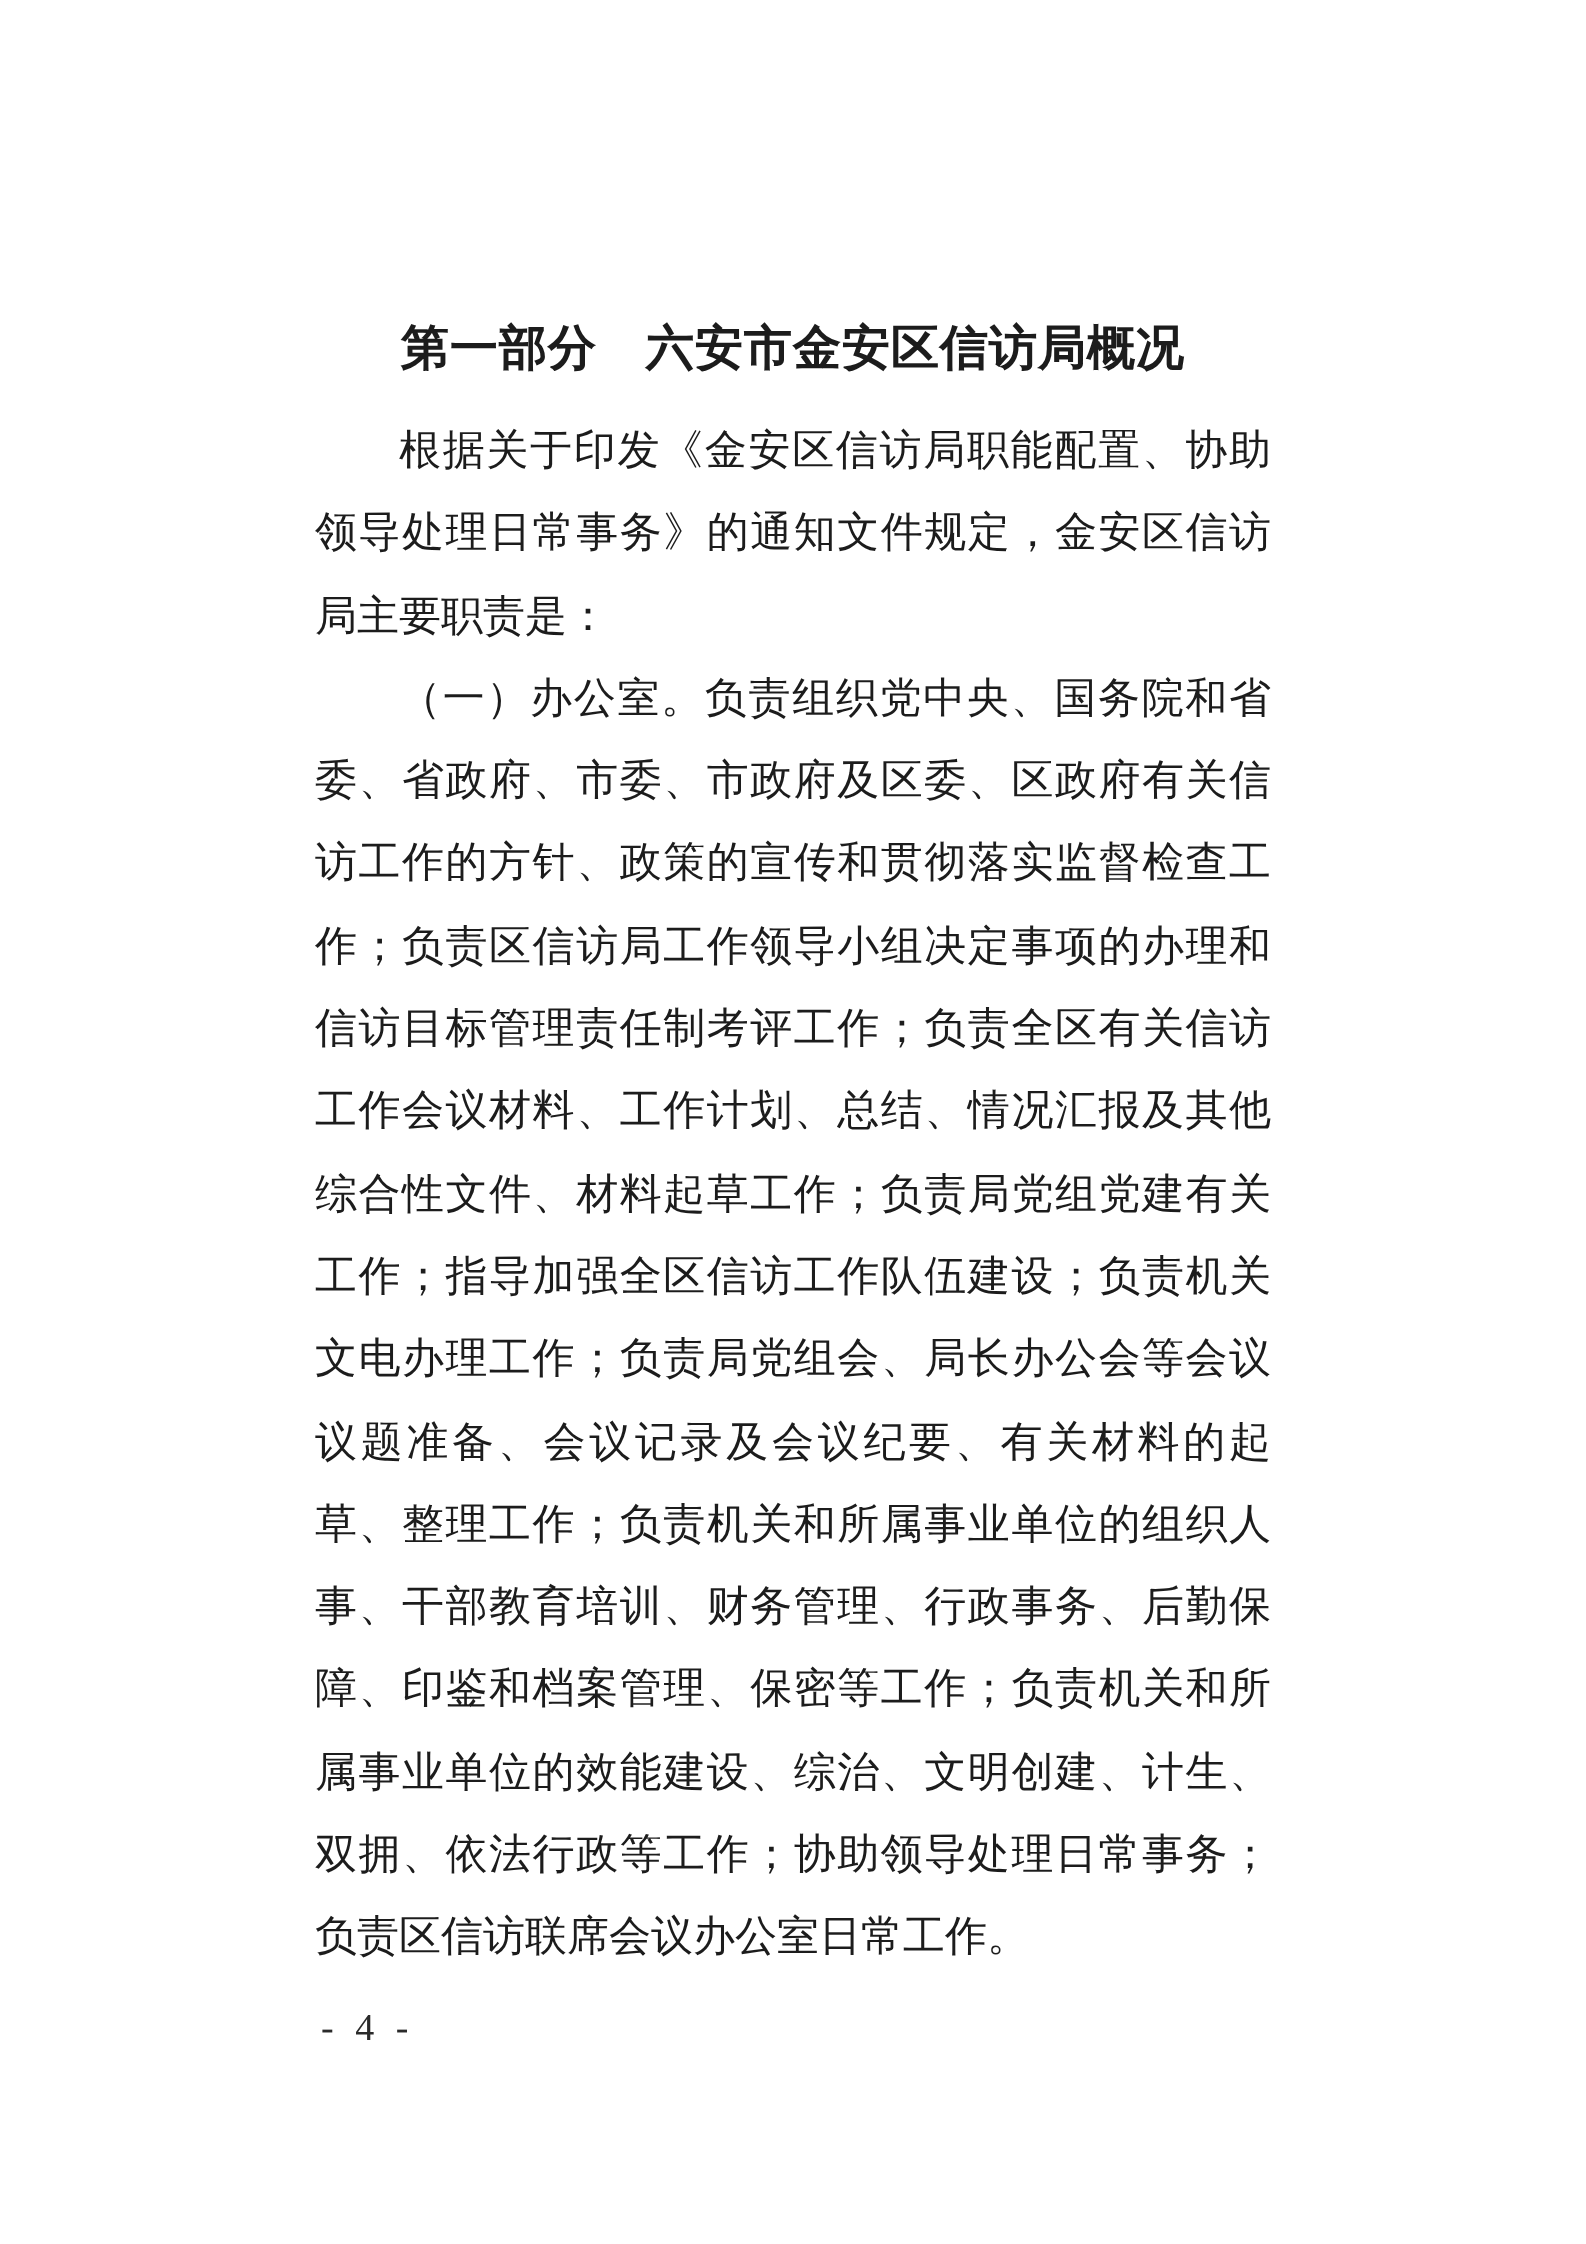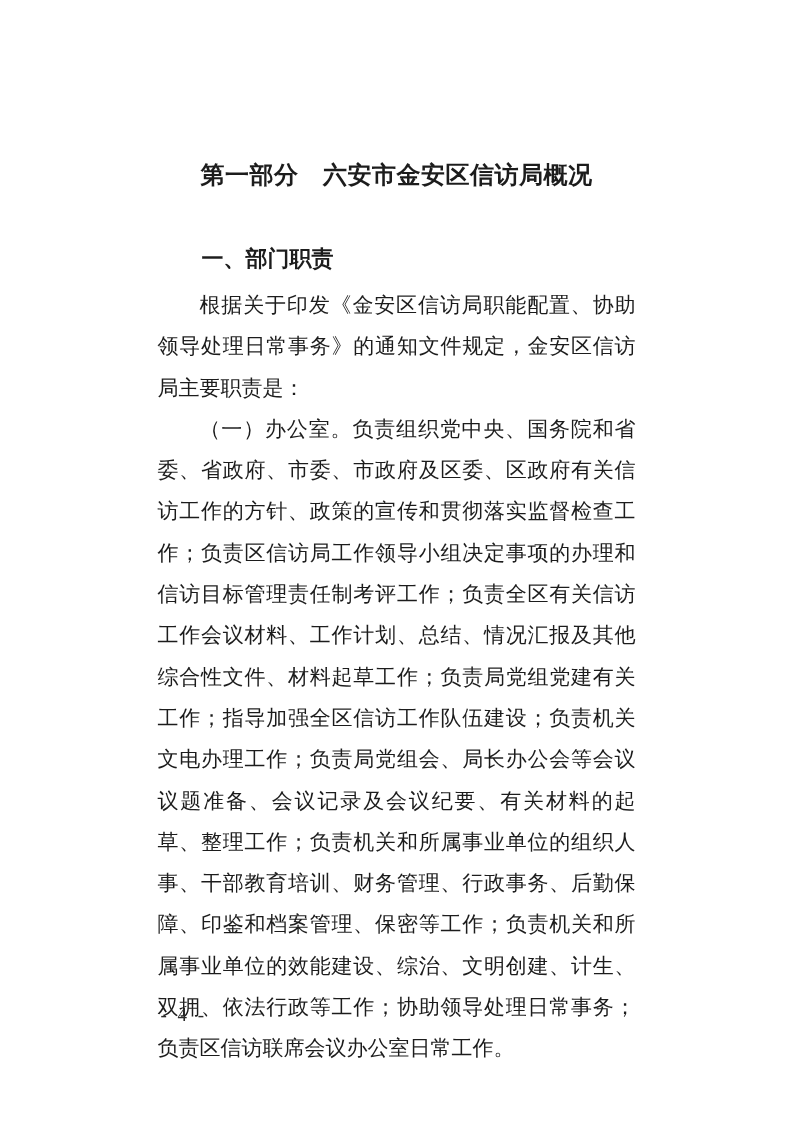--- a/index.html
+++ b/index.html
@@ -60,18 +60,17 @@
     font-family: "Liberation Serif", "DejaVu Serif", serif;
     color: #2a2a2a;
   }
 </style>
 </head>
 <body>
 
 <div class="page">
   <div class="content">
     <h1 class="doc-title">第一部分　六安市金安区信访局概况</h1>
-    <h2 class="section-heading">一、部门职责</h2>
     <p class="body-para first">根据关于印发《金安区信访局职能配置、协助领导处理日常事务》的通知文件规定，金安区信访局主要职责是：</p>
     <p class="body-para">（一）办公室。负责组织党中央、国务院和省委、省政府、市委、市政府及区委、区政府有关信访工作的方针、政策的宣传和贯彻落实监督检查工作；负责区信访局工作领导小组决定事项的办理和信访目标管理责任制考评工作；负责全区有关信访工作会议材料、工作计划、总结、情况汇报及其他综合性文件、材料起草工作；负责局党组党建有关工作；指导加强全区信访工作队伍建设；负责机关文电办理工作；负责局党组会、局长办公会等会议议题准备、会议记录及会议纪要、有关材料的起草、整理工作；负责机关和所属事业单位的组织人事、干部教育培训、财务管理、行政事务、后勤保障、印鉴和档案管理、保密等工作；负责机关和所属事业单位的效能建设、综治、文明创建、计生、双拥、依法行政等工作；协助领导处理日常事务；负责区信访联席会议办公室日常工作。</p>
   </div>
   <div class="page-number">- 4 -</div>
 </div>
 
 </body></html>

